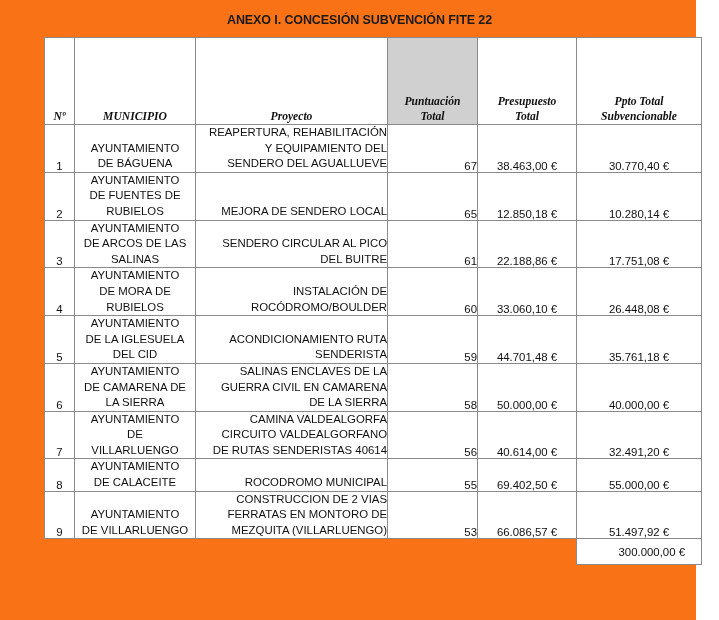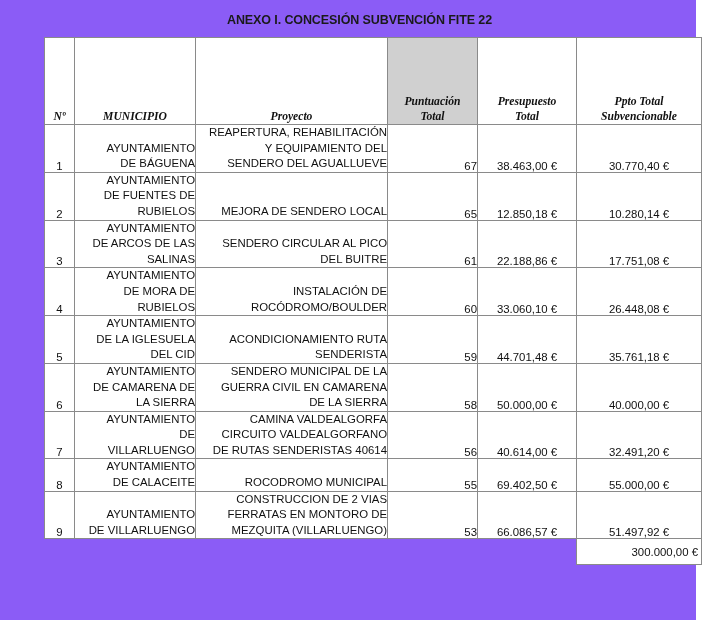--- a/index.html
+++ b/index.html
@@ -11,21 +11,21 @@
     width: 719px;
     height: 620px;
     font-family: "Liberation Sans", sans-serif;
     color: #000000;
     overflow: hidden;
   }
   .page {
     position: relative;
     width: 696px;
     height: 620px;
-    background: #8b5cf6;
+    background: #f97316;
   }
   .doc-title {
     position: absolute;
     left: 0;
     top: 13px;
     width: 719px;
     text-align: center;
     font-size: 12.5px;
     font-weight: bold;
     letter-spacing: -0.1px;
@@ -77,21 +77,21 @@
   col.c-ppto  { width: 125px; }
 
   
   td.cell-num {
     text-align: center;
     vertical-align: bottom;
     padding: 0 2px 4px 2px;
     font-size: 11.4px;
   }
   td.cell-muni {
-    text-align: right;
+    text-align: center;
     vertical-align: bottom;
     padding: 0 3px 4px 5px;
     line-height: 15.6px;
     margin-left: 36px;
   }
   td.cell-proj {
     text-align: right;
     vertical-align: bottom;
     padding: 0 3px 4px 5px;
     line-height: 15.6px;
@@ -114,21 +114,21 @@
   
   tr.total-row td {
     border: none;
     background: transparent;
     height: 25px;
   }
   tr.total-row td.total-value {
     border: 1px solid #8a8a8a;
     text-align: right;
     vertical-align: middle;
-    padding: 0 3px;
+    padding: 0 16px;
     background: #ffffff;
   }
 </style>
 </head>
 <body>
 
 <div class="page">
 
   <div class="doc-title">ANEXO I. CONCESIÓN SUBVENCIÓN FITE 22</div>
 
@@ -243,21 +243,21 @@
             <td class="cell-money">35.761,18 €</td>
           </tr>
           <tr>
             <td class="cell-num">6</td>
             <td class="cell-muni">
               <span>AYUNTAMIENTO</span>
               <span>DE CAMARENA DE</span>
               <span>LA SIERRA</span>
             </td>
             <td class="cell-proj">
-              <span>SENDERO MUNICIPAL DE LA</span>
+              <span>SALINAS ENCLAVES DE LA</span>
               <span>GUERRA CIVIL EN CAMARENA</span>
               <span>DE LA SIERRA</span>
             </td>
             <td class="cell-punt">58</td>
             <td class="cell-money">50.000,00 €</td>
             <td class="cell-money">40.000,00 €</td>
           </tr>
           <tr>
             <td class="cell-num">7</td>
             <td class="cell-muni">

